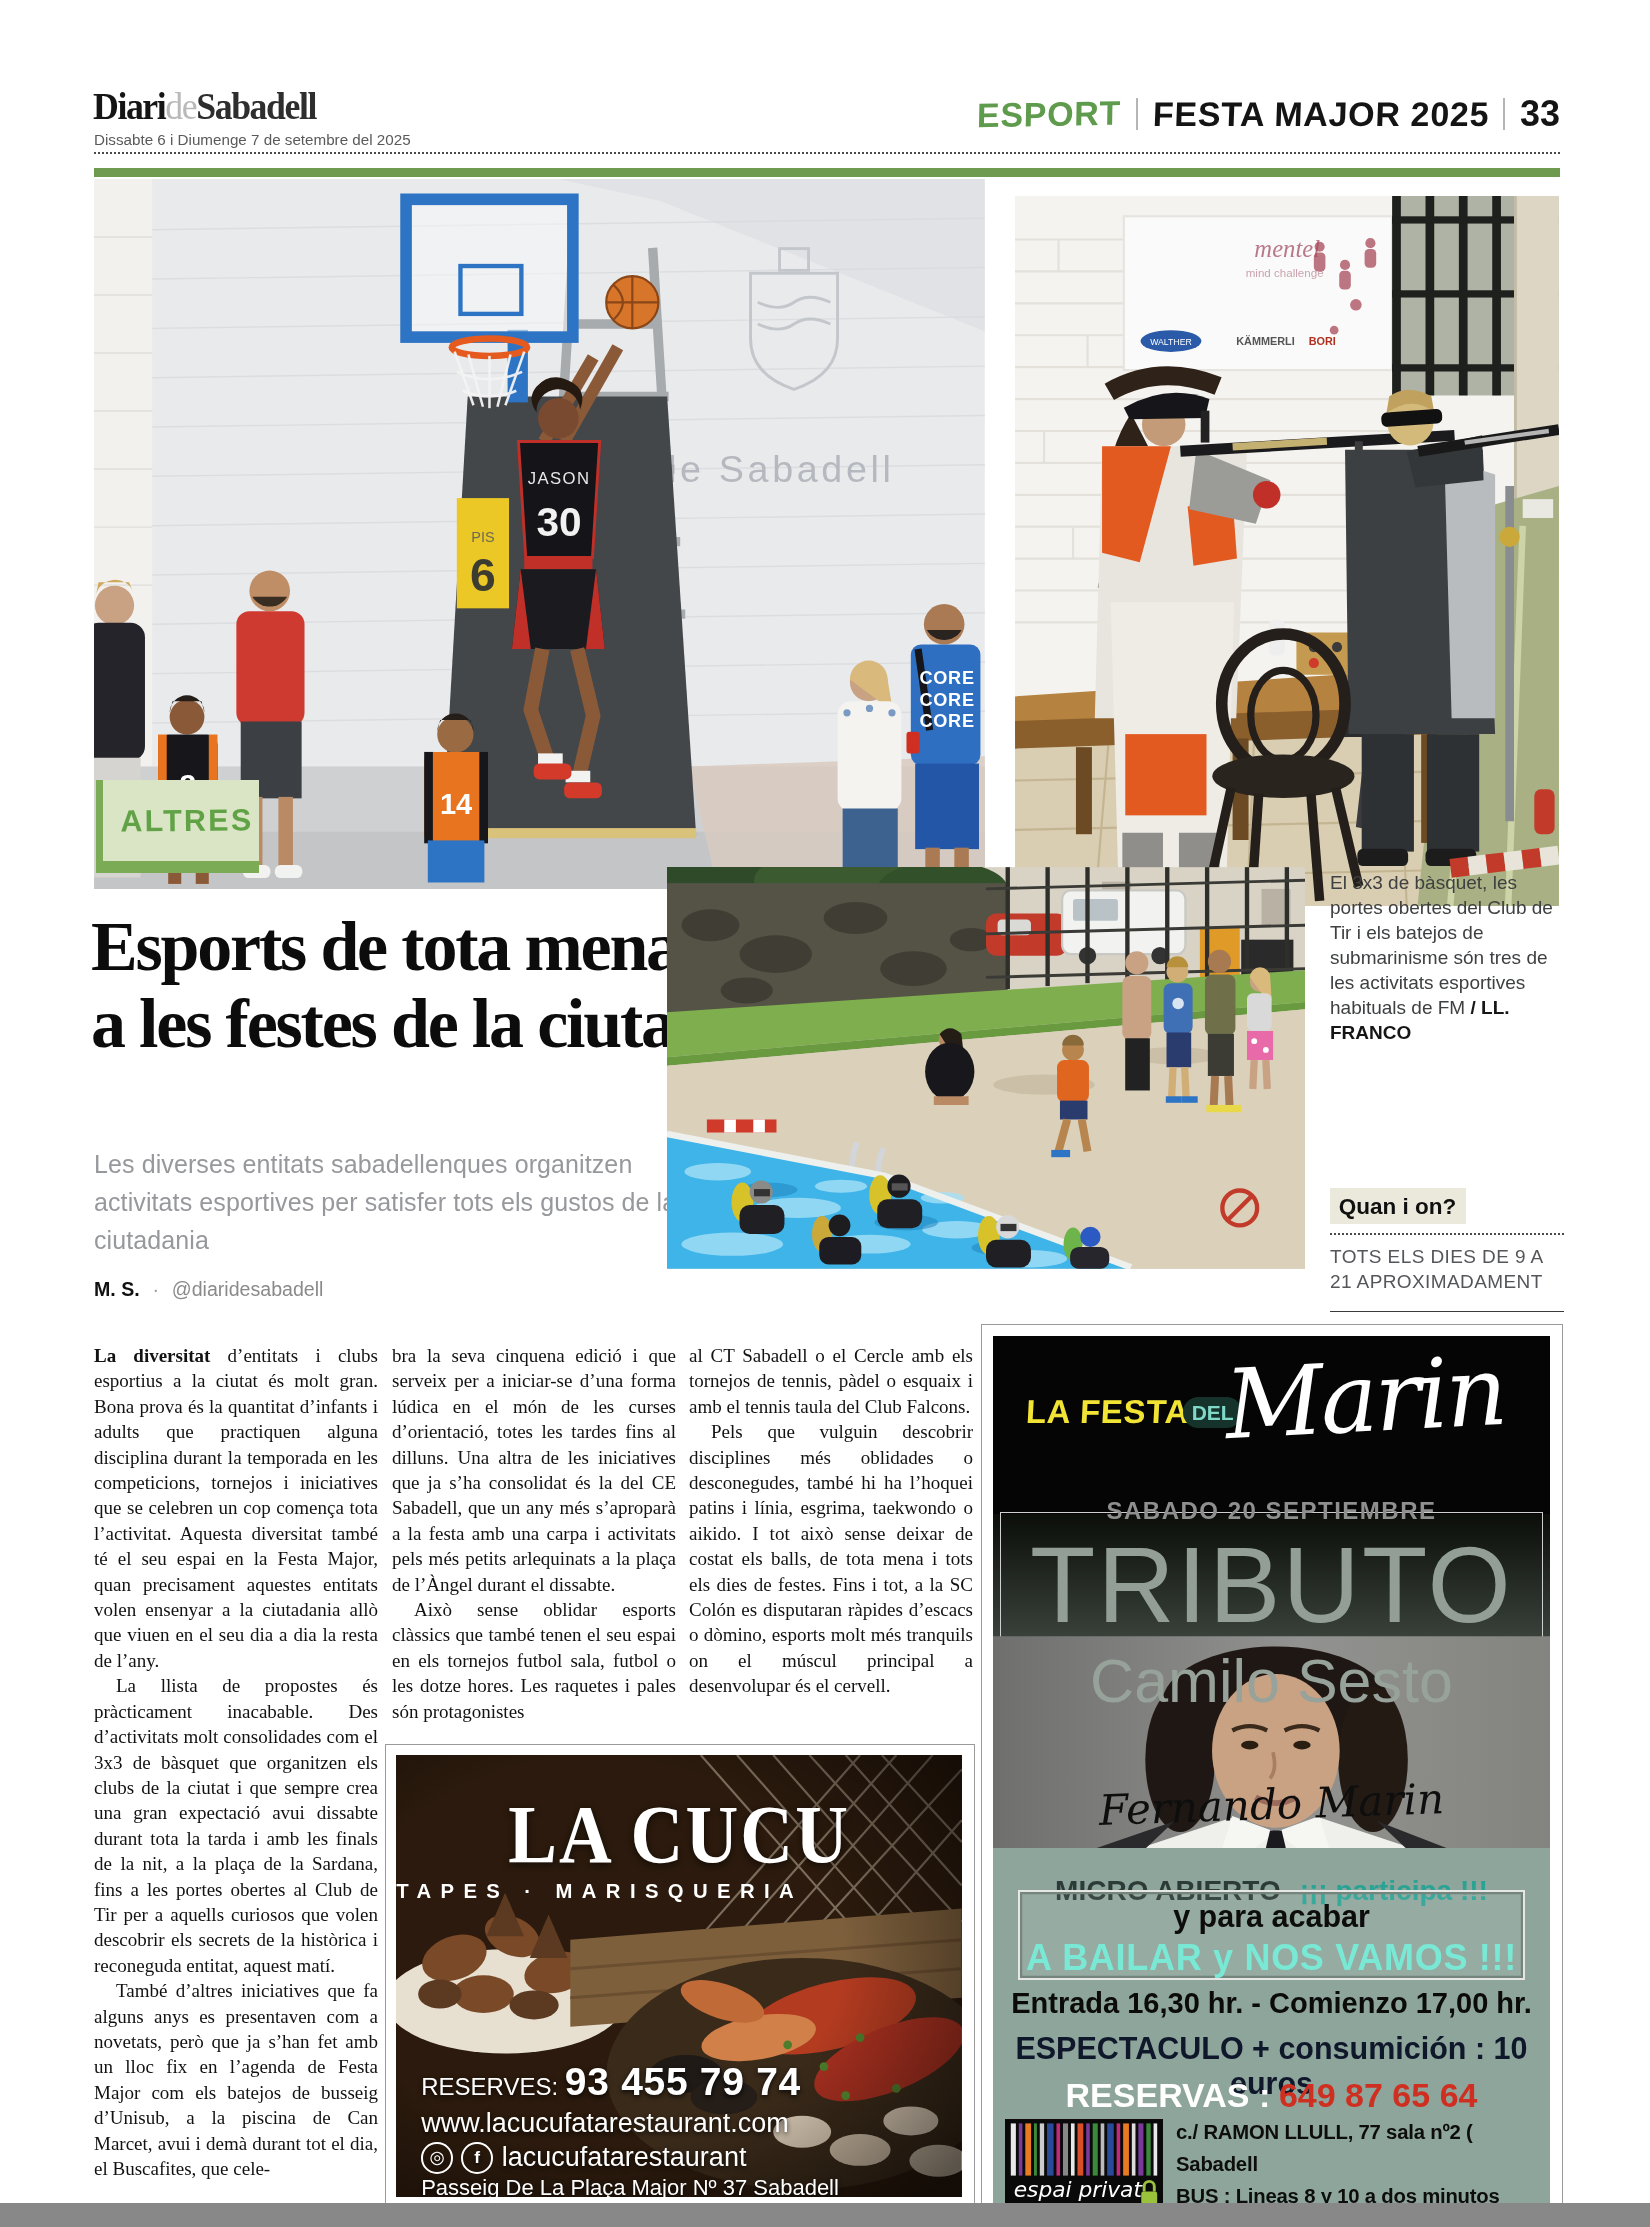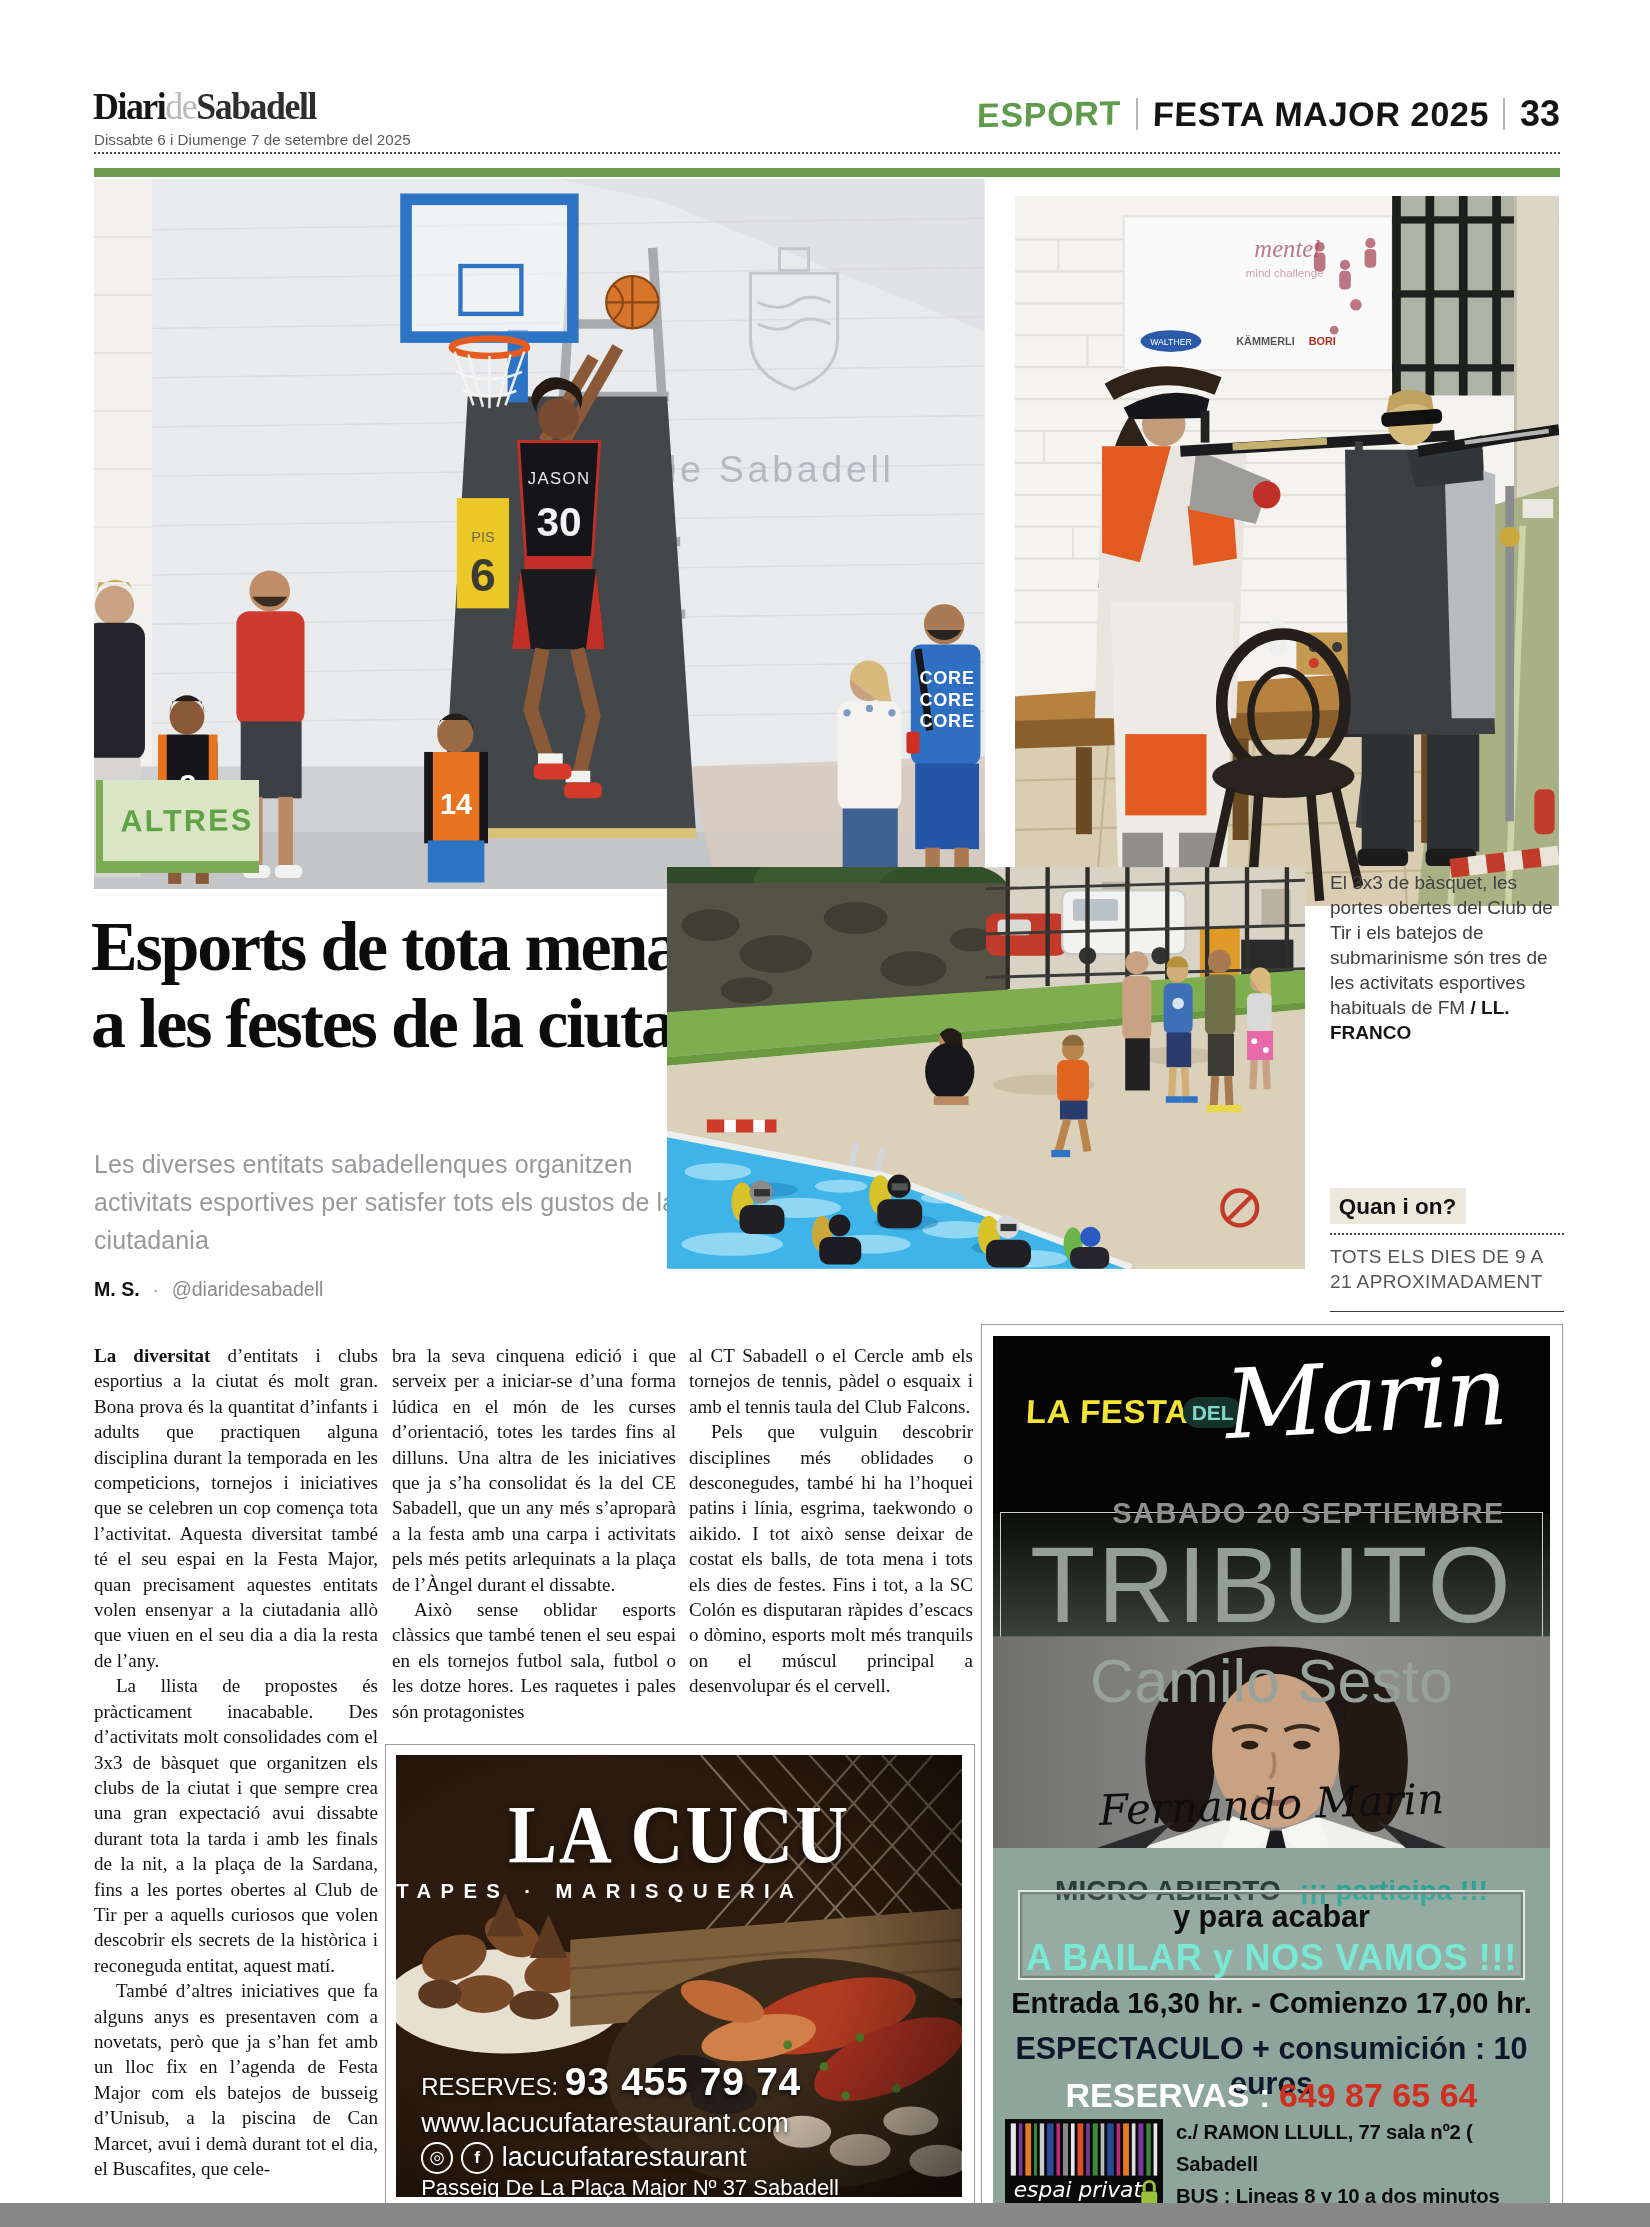--- a/index.html
+++ b/index.html
@@ -73,21 +73,21 @@
   
   #ad-marin-frame{position:absolute;left:981px;top:1324px;width:580px;height:899px;border:0.7px solid #9a9a9a;background:#fff;}
   #ad-marin{position:absolute;left:11px;top:11px;width:557px;height:876px;background:#050505;overflow:hidden;}
   #marin-festa{position:absolute;left:33px;top:57px;font-weight:900;font-size:33px;color:#f2e435;letter-spacing:0.7px;transform:skewX(-3deg);}
   #marin-del{position:absolute;left:190px;top:61px;font-weight:800;font-size:21px;color:#7fd8c8;background:#15332a;
        padding:3.6px 8.7px;border-radius:19px;}
   #marin-name{position:absolute;left:232px;top:5.8px;font-family:"DejaVu Serif","Liberation Serif",serif;font-style:italic;
        font-size:96px;color:#fff;letter-spacing:-2.9px;transform:rotate(-3deg);}
   #marin-mid{position:absolute;left:0;top:178px;width:557px;height:123px;background:linear-gradient(#0b0e09,#39413a);}
   #marin-framebox{position:absolute;left:7.3px;right:7.3px;top:176px;bottom:7.3px;border:1.5px solid #cfcfcf;}
-  #marin-date{position:absolute;left:0;top:161px;width:100%;text-align:center;font-weight:700;font-size:29px;color:#8f8f8f;letter-spacing:1.5px;margin-left:37px;}
+  #marin-date{position:absolute;left:0;top:161px;width:100%;text-align:center;font-weight:700;font-size:24px;color:#8f8f8f;letter-spacing:1.5px;}
   #marin-tributo{position:absolute;left:0;top:187px;width:100%;text-align:center;font-size:107px;color:#939e96;letter-spacing:2.2px;}
   #marin-camilo{position:absolute;left:0;top:310px;width:100%;text-align:center;font-size:61px;color:#97a29b;z-index:3;}
   #marin-portrait{position:absolute;left:0;top:300px;width:557px;height:213px;}
   #marin-fernando{position:absolute;left:0;top:444px;width:100%;text-align:center;z-index:4;
        font-family:"DejaVu Serif","Liberation Serif",serif;font-style:italic;font-size:42px;color:#0e0e0e;transform:rotate(-2deg);}
   #marin-panel{position:absolute;left:0;top:512px;width:557px;height:364px;background:#8ea59b;}
   #marin-micro{position:absolute;left:0;top:7.3px;width:100%;text-align:center;font-weight:800;font-size:28px;color:#2c3b37;margin-top:20px;}
   #marin-micro .part{color:#2aa394;margin-left:19px;}
   #marin-box{position:absolute;left:25px;right:25px;top:42px;height:86px;border:2.2px solid #e6e6e4;
        box-shadow:inset 0 0 0 2.2px #73857d;background:rgba(255,255,255,.07);text-align:center;}

